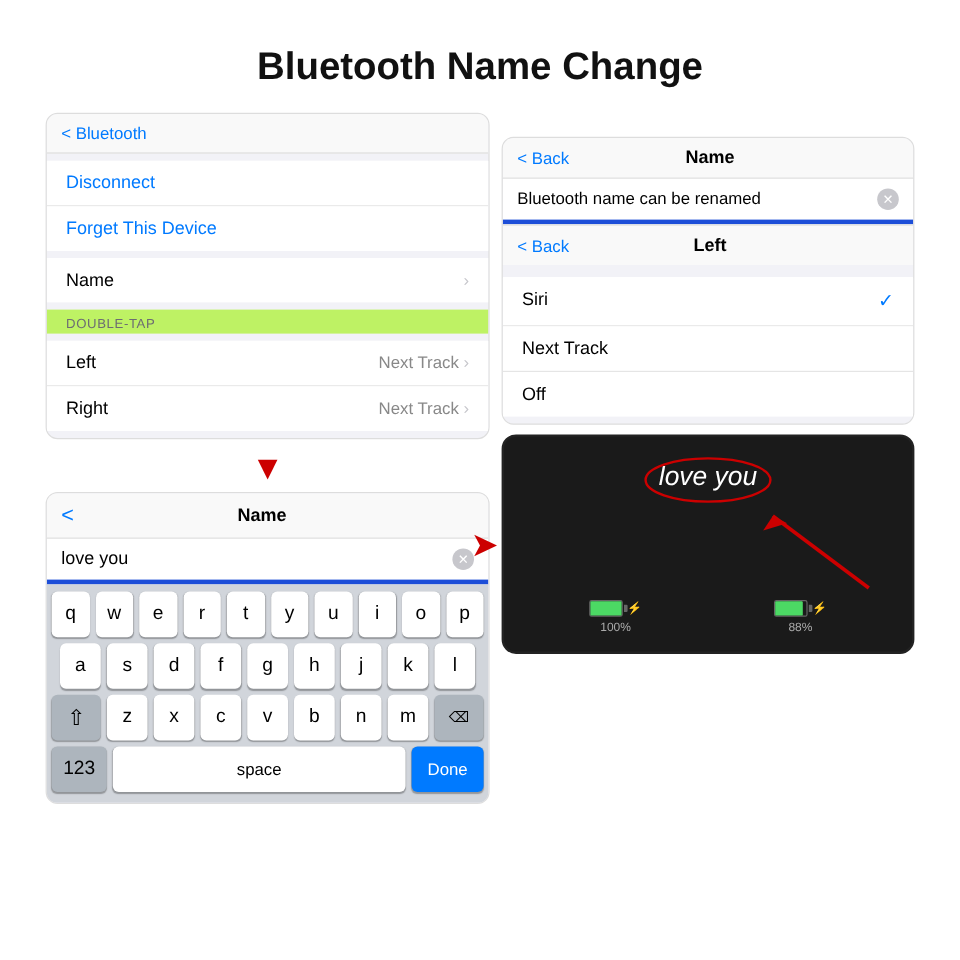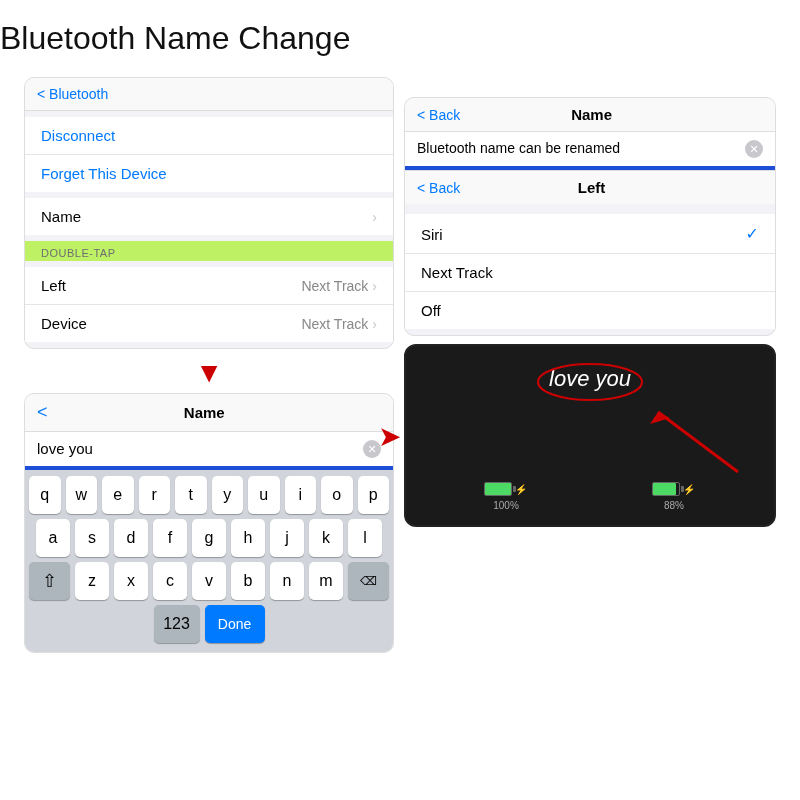--- a/index.html
+++ b/index.html
@@ -6,30 +6,31 @@
     body {
       background: #fff;
       font-family: -apple-system, 'Helvetica Neue', Arial, sans-serif;
       width: 800px;
       height: 800px;
       overflow: hidden;
       position: relative;
     }
 
     .page-title {
+      text-align: center;
       font-size: 32px;
-      font-weight: normal;
-      padding: 20px 0 15px;
+      font-weight: bold;
+      padding: 37px 0 15px;
       color: #111;
     }
 
     .content-area {
       display: flex;
       gap: 10px;
-      padding: 0 24px;
+      padding: 0 38px;
       margin-top: 5px;
     }
 
     
     .left-panel {
       width: 370px;
       flex-shrink: 0;
     }
 
     
@@ -64,21 +65,21 @@
       color: #000;
     }
 
     .ios-section {
       background: #fff;
       margin: 6px 0;
     }
 
     .ios-row {
       display: flex;
-      align-items: flex-end;
+      align-items: flex-start;
       justify-content: space-between;
       padding: 10px 16px;
       border-bottom: 1px solid #e5e5e5;
       background: #fff;
     }
 
     .ios-row:last-child { border-bottom: none; }
 
     .ios-row-label { font-size: 15px; color: #000; }
     .ios-row-value { font-size: 14px; color: #888; display: flex; align-items: center; gap: 4px; }
@@ -324,21 +325,21 @@
       <div class="ios-section-header">DOUBLE-TAP</div>
       <div class="ios-section">
         <div class="ios-row">
           <span class="ios-row-label">Left</span>
           <span class="ios-row-value">
             <span>Next Track</span>
             <span class="ios-chevron">›</span>
           </span>
         </div>
         <div class="ios-row">
-          <span class="ios-row-label">Device</span>
+          <span class="ios-row-label">Right</span>
           <span class="ios-row-value">
             <span>Next Track</span>
             <span class="ios-chevron">›</span>
           </span>
         </div>
       </div>
     </div>
 
     <div class="arrow-down">▼</div>
 
@@ -383,20 +384,21 @@
           <div class="kb-key">x</div>
           <div class="kb-key">c</div>
           <div class="kb-key">v</div>
           <div class="kb-key">b</div>
           <div class="kb-key">n</div>
           <div class="kb-key">m</div>
           <div class="kb-key delete-key special">⌫</div>
         </div>
         <div class="kb-row">
           <div class="kb-key nums special">123</div>
+          <div class="kb-key space">space</div>
           <div class="kb-key done">Done</div>
         </div>
       </div>
     </div>
   </div>
 
   <div class="right-panel">
 
     <div class="ios-panel-right">
       <div class="ios-nav-bar">

